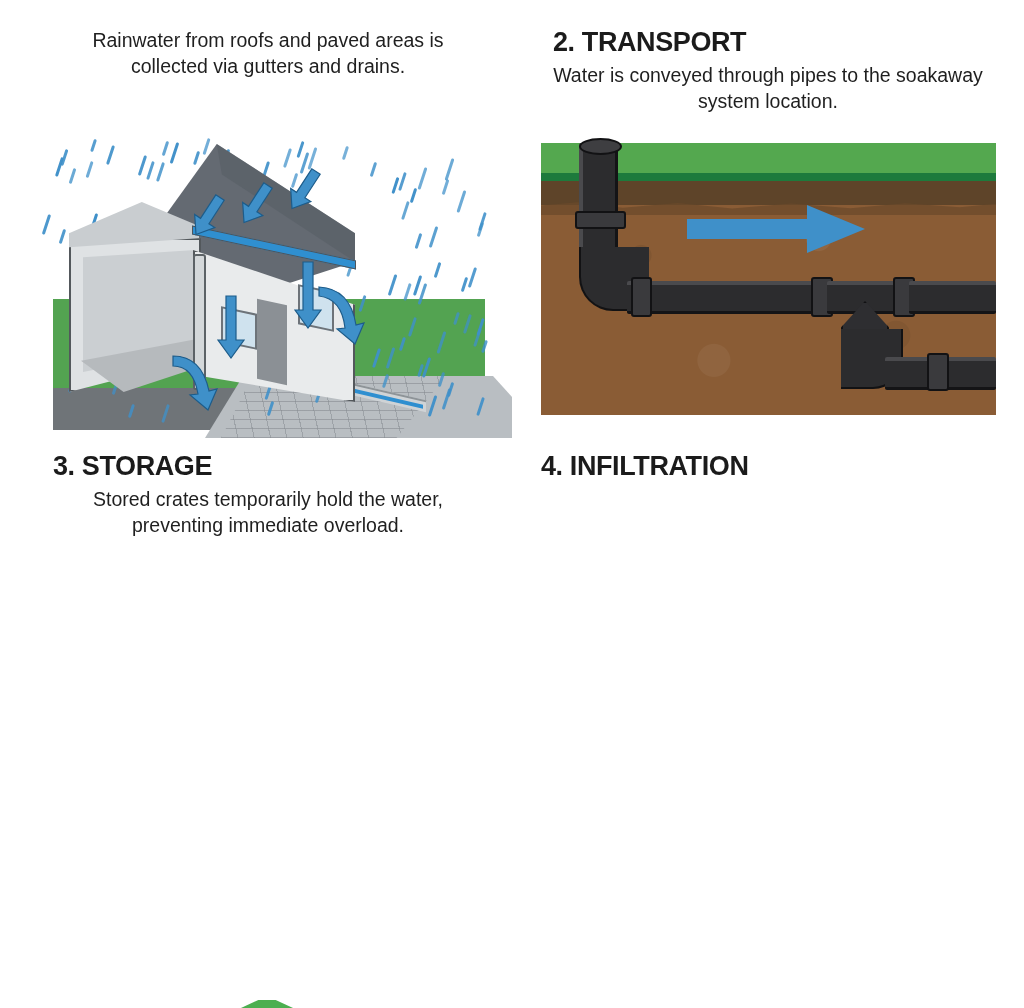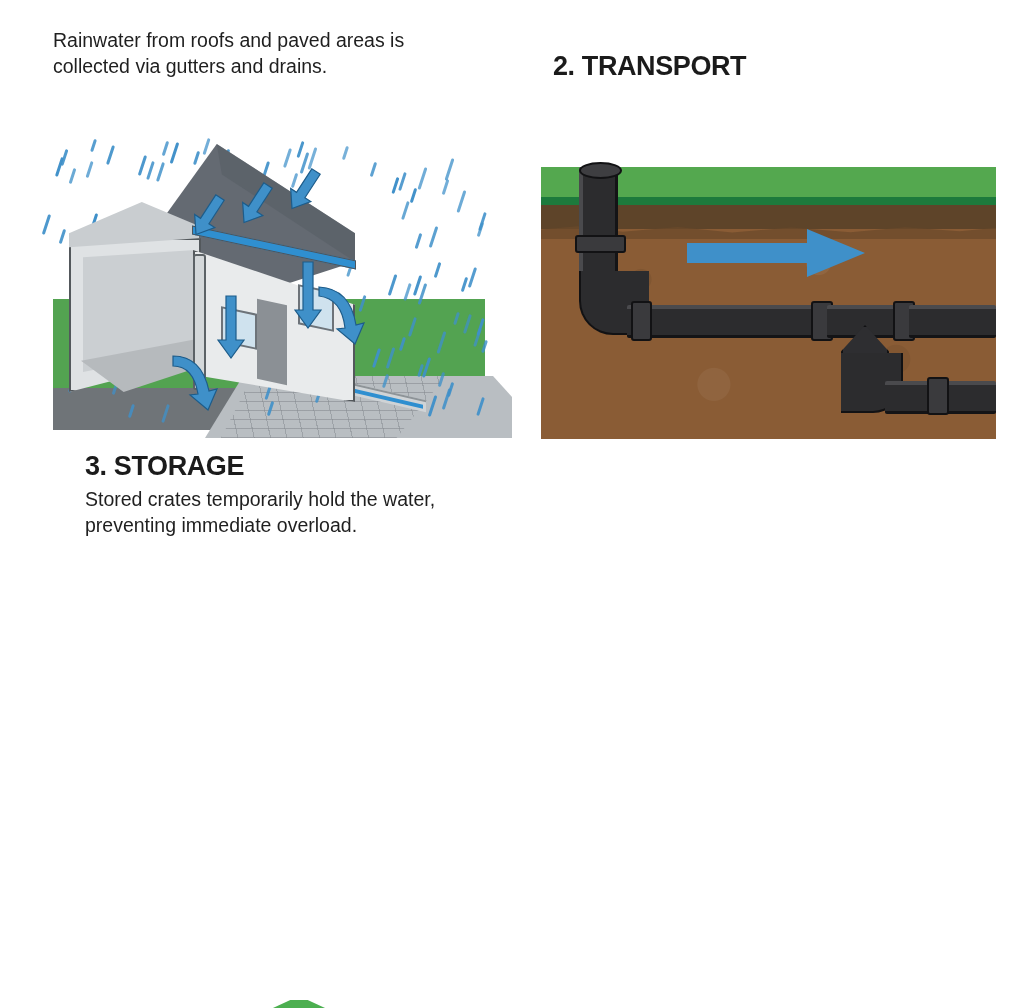--- a/index.html
+++ b/index.html
@@ -12,39 +12,40 @@
     -webkit-font-smoothing:antialiased;
   }
   .grid{
     position:absolute;left:0;top:0;width:1024px;height:1008px;
     display:grid;
     grid-template-columns:512px 512px;
     grid-template-rows:440px 568px;
   }
   .panel{position:relative;overflow:hidden;}
   .p1{padding:28px 0 0 53px;}
-  .p2{padding:28px 0 0 12px;margin-top:24px;}
-  .p3{padding:12px 0 0 53px;margin-left:32px;}
+  .p2{padding:28px 0 0 12px;}
+  .p3{padding:12px 0 0 53px;}
   .p4{padding:12px 0 0 12px;}
 
   h2.title{
     margin:0 0 6px 0;
     font-size:27px;
     font-weight:bold;
     letter-spacing:-0.4px;
     color:#1b1b1b;
     line-height:1.08;
   }
   p.desc{
     margin:0;
     font-size:19.5px;
     line-height:1.33;
     color:#1f1f1f;
     font-weight:500;
     max-width:430px;
+    text-align:center;
   }
 
   
   .scene1{position:absolute;left:53px;top:138px;width:432px;height:292px;background:#ffffff;}
   .sky{position:absolute;inset:0;background:#ffffff;}
   .grass-1{position:absolute;left:0;top:161px;width:432px;height:131px;background:#53a351;}
   .road1{position:absolute;left:0;top:250px;width:432px;height:42px;background:#6f7478;}
   .drive{
     position:absolute;left:152px;top:238px;width:250px;height:0;
     border-bottom:62px solid #b9bec2;
@@ -288,20 +289,21 @@
           <path d="M120 228 c14 0 22 10 25 28 l-8 1 18 15 9 -21 -8 2 c-5 -24 -17 -35 -36 -35z"></path>
           <path d="M266 158 c16 2 24 14 26 32 l-8 1 18 15 9 -21 -8 2 c-4 -25 -17 -37 -37 -38z"></path>
         </g>
       </svg>
     </div>
   </section>
 
   <section class="panel p2">
     <div style="padding-left:29px">
       <h2 class="title">2. TRANSPORT</h2>
+      <p class="desc">Water is conveyed through pipes to the soakaway system location.</p>
     </div>
 
     <div class="scene2" style="left:29px">
       <div class="s2-grass"></div>
       <div class="s2-grass-d"></div>
       <div class="s2-top"></div>
       <div class="s2-soil"></div>
       <div class="s2-wave"></div>
 
       <div class="pipe pipe-v" style="left:38px;top:0px;height:118px;"></div>
@@ -395,17 +397,18 @@
 
         <path d="M106,258 C118,296 164,330 240,338 C312,330 344,300 346,268
                  L346,292 C330,324 296,346 240,352 C180,358 126,334 104,298 Z" fill="#cfd2d3" opacity=".95"></path>
       </svg>
       </div>
     </div>
   </section>
 
   <section class="panel p4">
     <div style="padding-left:17px">
+      <h2 class="title">4. INFILTRATION</h2>
     </div>
 
   </section>
 
 </div>
 
 </body></html>

